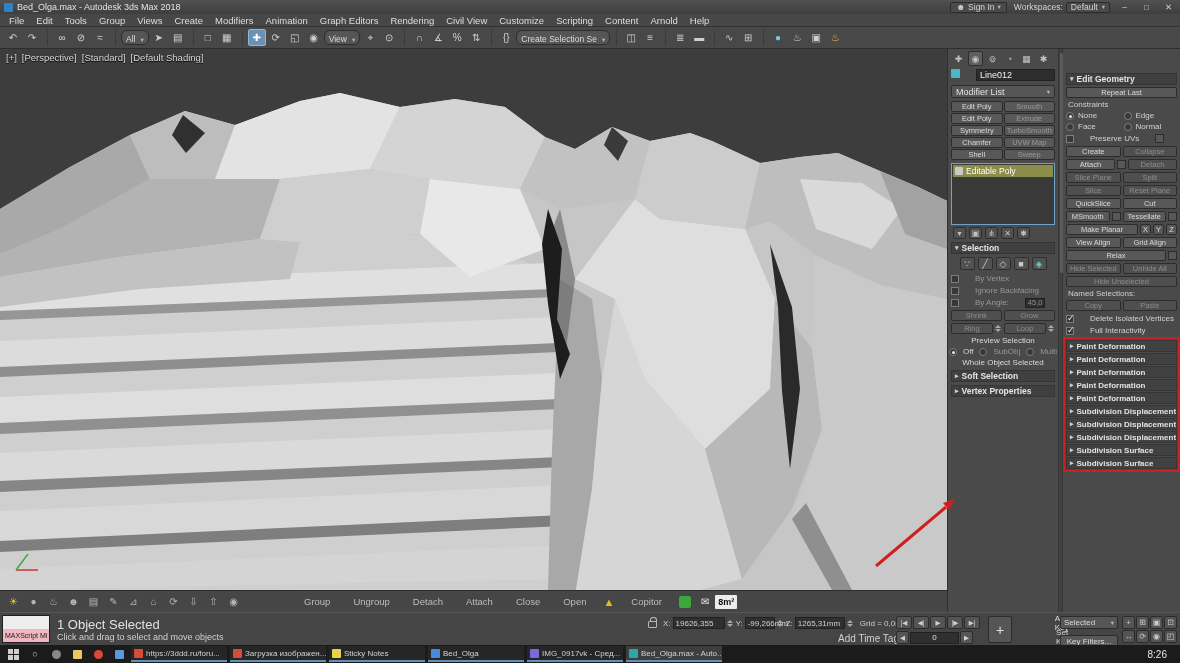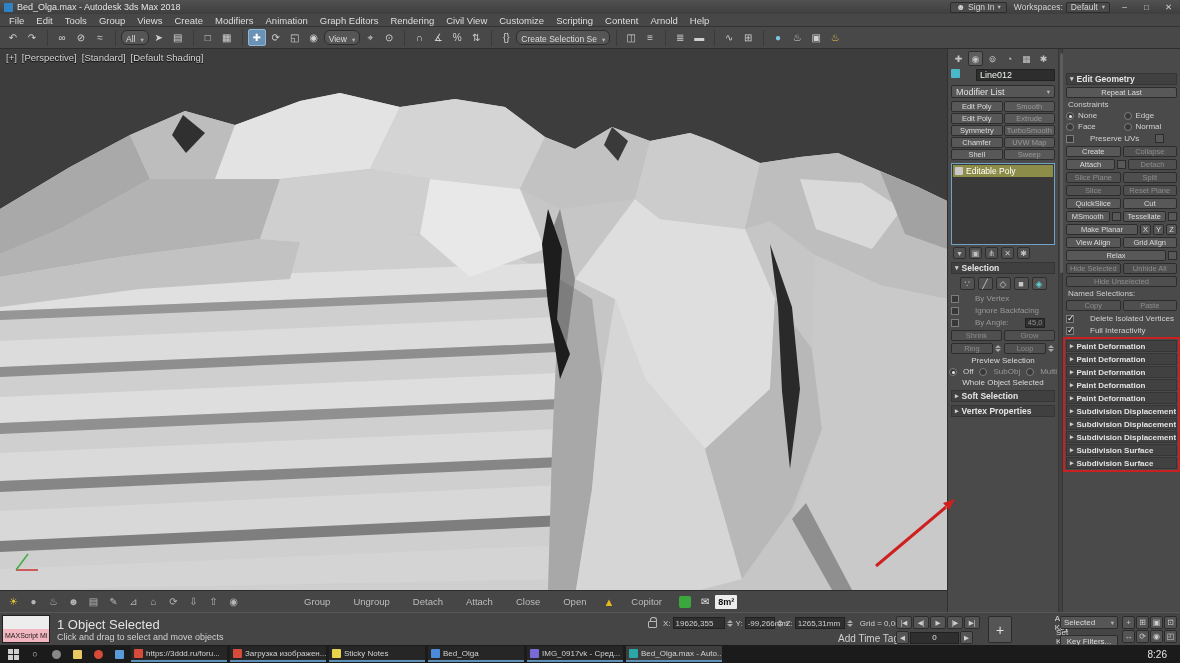--- a/index.html
+++ b/index.html
@@ -59,21 +59,21 @@
   .name-row{display:flex;align-items:flex-start;gap:16px;height:13px;margin-bottom:3px;}
   .obj-icon{width:9px;height:9px;background:#49b8c8;border-radius:1px;flex:none;}
   .name-field{flex:1;background:#2d2d2d;border:1px solid #222;height:12px;display:flex;align-items:center;padding:0 3px;font-size:9px;color:#ecf4ec;}
 
   .dd{background:#565656;border:1px solid #2c2c2c;border-radius:2px;height:13px;display:flex;align-items:center;justify-content:space-between;padding:0 4px;font-size:9px;color:#e0e0e0;}
 
   .modgrid{display:grid;grid-template-columns:1fr 1fr;gap:1px;margin:3px 0;}
   .mbtn{height:11px;background:#585858;border:1px solid #2c2c2c;border-radius:2px;font-size:7.5px;display:flex;align-items:center;justify-content:center;color:#dadada;white-space:nowrap;overflow:hidden;}
   .mbtn.dim{color:#9a9a9a;}
 
-  .stackbox{height:82px;background:#393939;border:1px solid #6fa3c8;margin:2px 0;padding:1px;}
+  .stackbox{height:62px;background:#393939;border:1px solid #6fa3c8;margin:2px 0;padding:1px;}
   .stackrow{height:12px;display:flex;align-items:center;gap:3px;padding:0 2px;font-size:8.5px;}
   .stackrow.selected{background:#8d8d4a;color:#fff;}
   .stk-ic{width:8px;height:8px;background:#c9c9c9;border-radius:1px;flex:none;}
 
   .stacktools{display:flex;gap:3px;margin:2px 0 2px 2px;}
   .stool{width:13px;height:12px;display:flex;align-items:center;justify-content:center;font-size:8px;color:#c2c2c2;background:#515151;border:1px solid #2e2e2e;border-radius:2px;}
 
   .hdr{height:12px;background:#404040;border:1px solid #353535;display:flex;align-items:center;gap:3px;padding:0 3px;font-weight:bold;font-size:8.5px;color:#e4e4e4;margin-top:3px;white-space:nowrap;overflow:hidden;}
   .hdr .arr{font-size:7px;color:#cfcfcf;}
 

